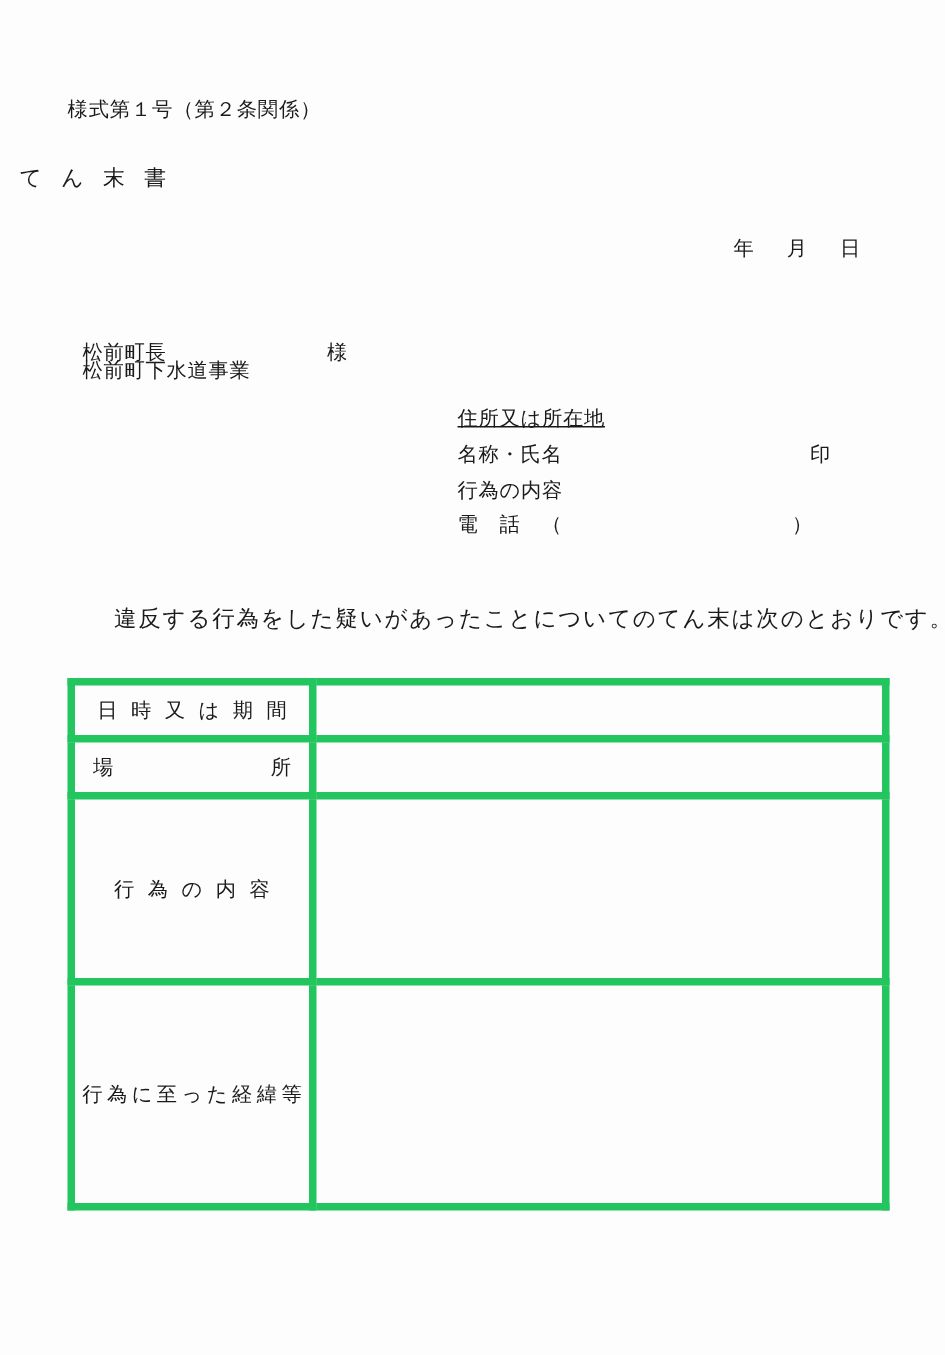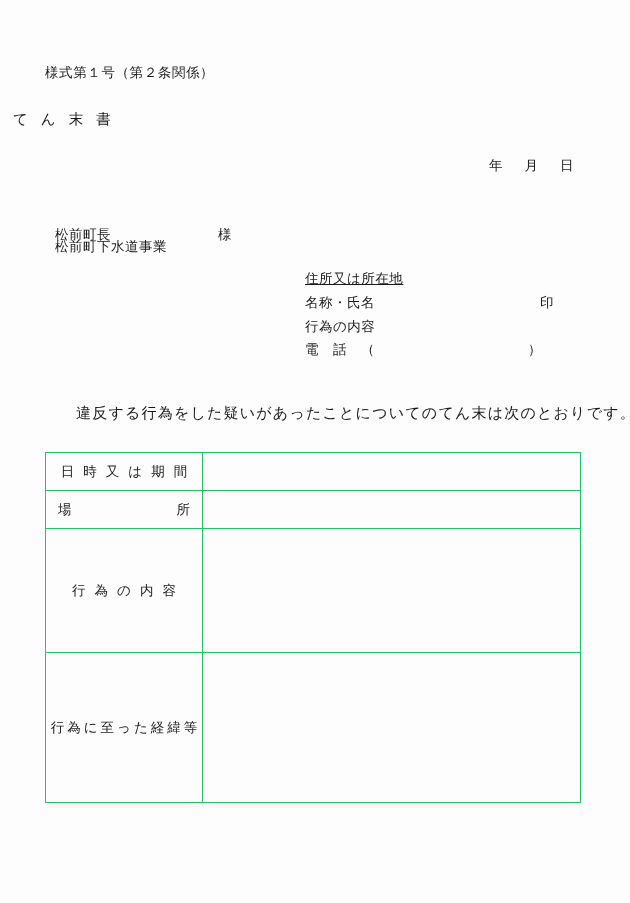--- a/index.html
+++ b/index.html
@@ -130,21 +130,21 @@
   
   .form-table {
     position: absolute;
     left: 45px;
     top: 452px;
     width: 533px;
     border-collapse: collapse;
     table-layout: fixed;
   }
   .form-table td {
-    border: 1px solid #22c55e;
+    border: 5px solid #22c55e;
     padding: 0;
     vertical-align: middle;
   }
   .label-cell {
     width: 156px;
     font-size: 13.5px;
     text-align: center;
   }
   .value-cell {
     width: 377px;

